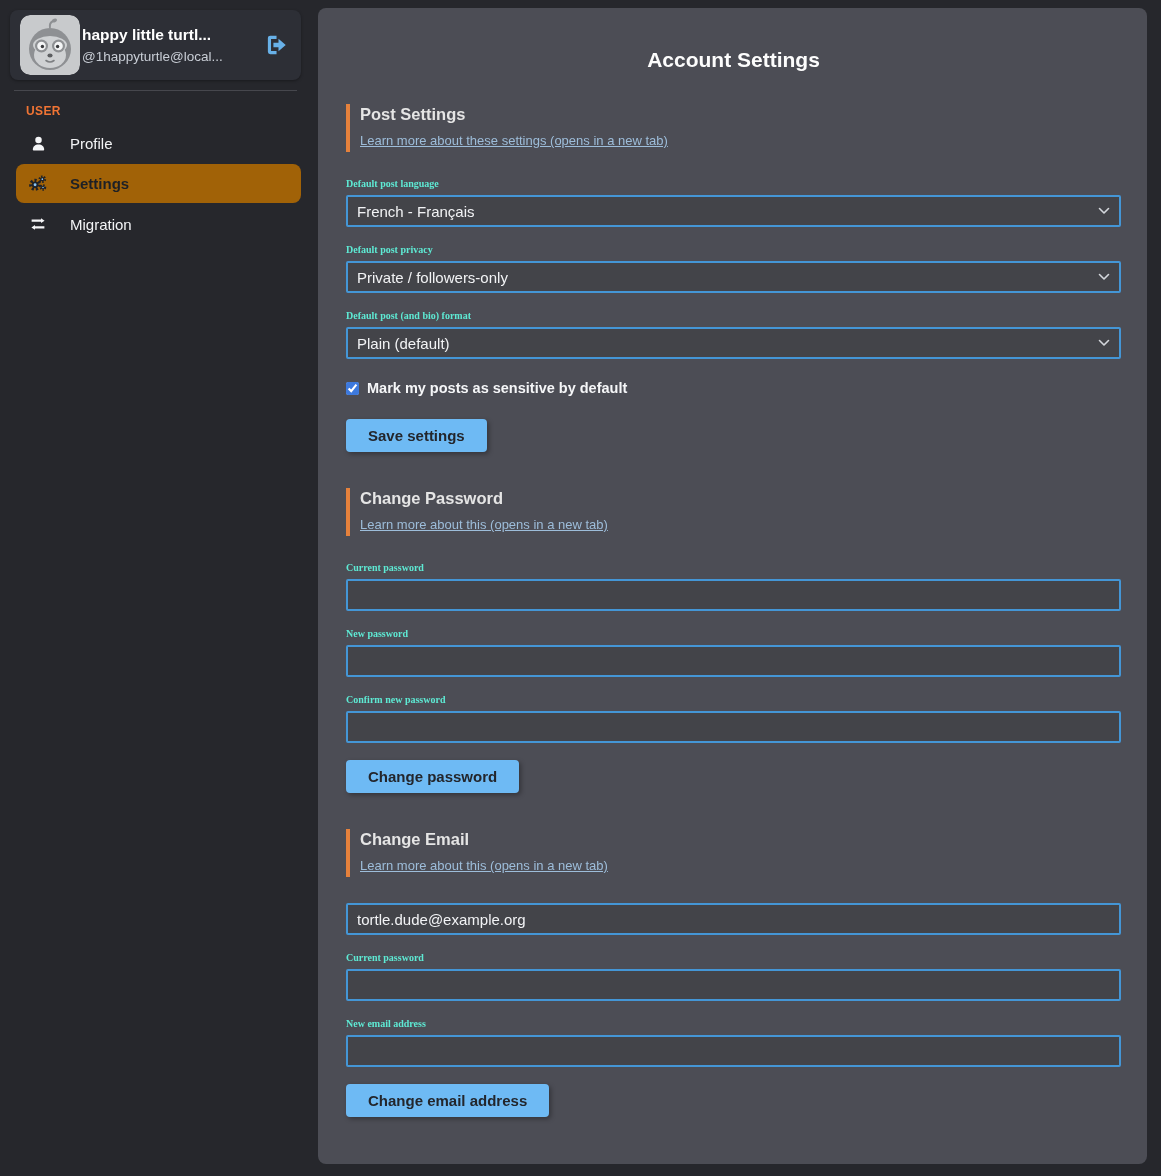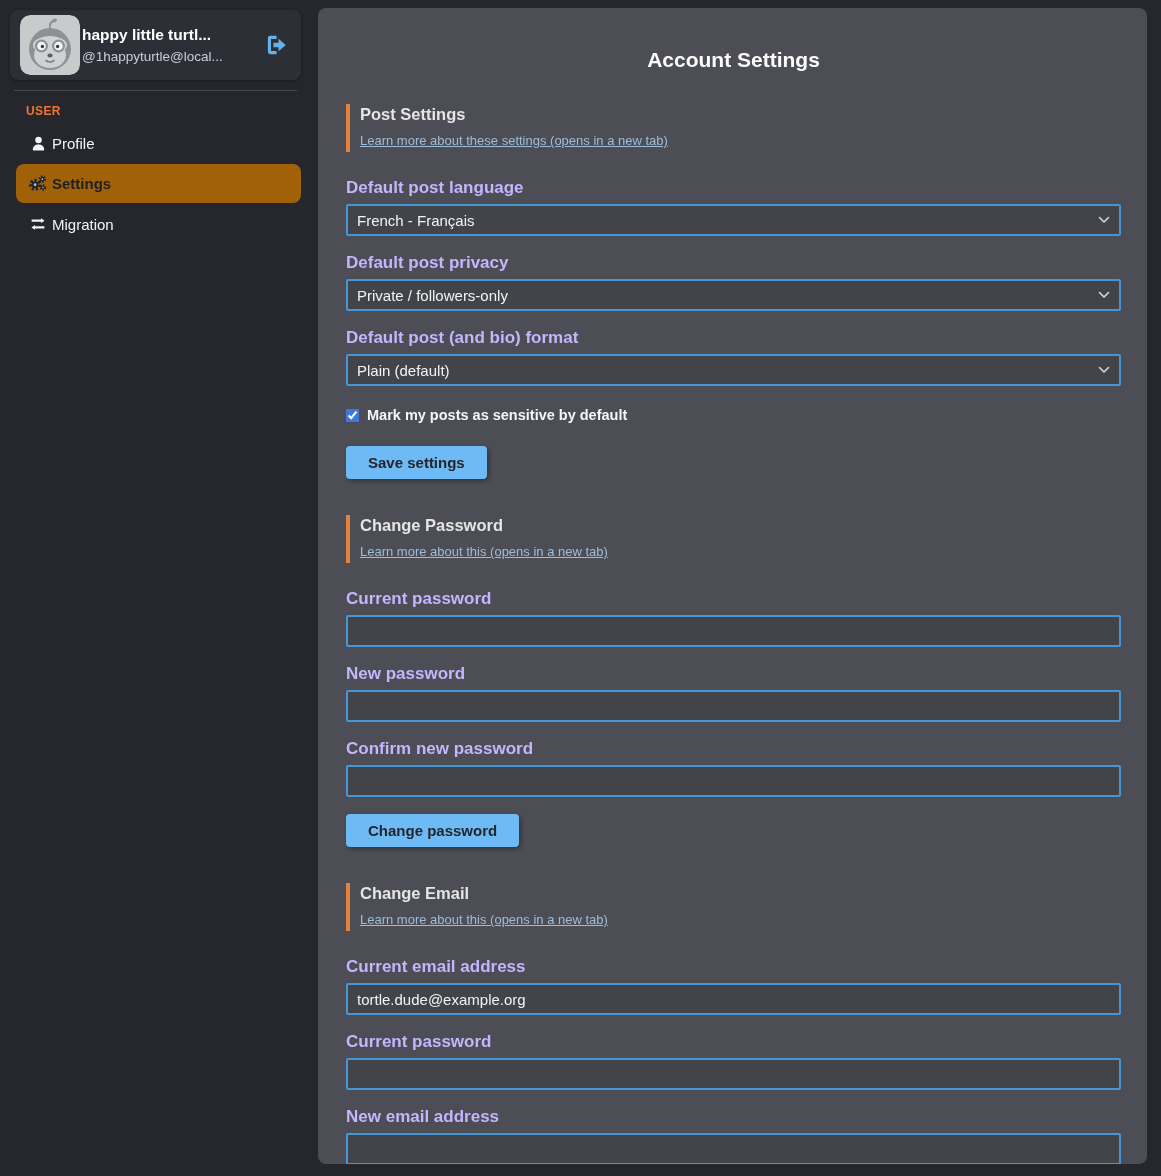--- a/index.html
+++ b/index.html
@@ -24,21 +24,21 @@
   .display-name { color:#ffffff; font-weight:bold; font-size:15.5px; white-space:nowrap; overflow:hidden; }
   .handle { color:#c9ced6; font-size:13.5px; margin-top:5px; white-space:nowrap; overflow:hidden; }
   .logout-btn { flex-shrink:0; background:none; border:none; padding:2px; cursor:pointer; line-height:0; }
 
   .divider { border:none; border-top:1px solid #46474d; margin:10px 4px 0 4px; }
 
   .user-label { color:#f07434; font-weight:bold; font-size:12px; letter-spacing:.4px; margin:13px 0 8px 16px; }
 
   .nav { margin-left:6px; }
   .nav-item {
-    display:flex; align-items:center; gap:4px;
+    display:flex; align-items:center; gap:22px;
     padding:9px 12px; border-radius:8px; margin-bottom:3px;
     color:#f3f4f6; font-size:15px; cursor:pointer;
   }
   .nav-item .nav-icon { width:20px; display:flex; justify-content:center; line-height:0; }
   .nav-item.active { background:#a16207; color:#1d2026; font-weight:bold; }
 
   
   .main {
     flex:1; margin:8px 14px 12px 17px;
     background:#4c4d55; border-radius:8px;
@@ -47,21 +47,21 @@
   }
   h1 { font-size:21px; margin:14px 0 32px; color:#fdfdfd; font-weight:bold;text-align:center; }
 
   .section { margin-top:36px; }
   .section:first-of-type { margin-top:0; }
   .section-head { border-left:4px solid #e5813c; padding:1px 0 3px 10px; margin-bottom:26px; }
   .section-head h2 { font-size:16.5px; margin:0 0 7px; color:#e5e5e5; font-weight:bold; }
   .section-head a { color:#9dbdda; font-size:13px; text-decoration:underline; cursor:pointer; }
 
   .field { margin-bottom:17px; }
-  .field label { display:block; color:#c4b5fd; font-weight:bold; font-size:17px; margin-bottom:6px; }
+  .field label { display:block; color:#5eead4; font-weight:bold; font-size:10px; margin-bottom:6px;font-family:Liberation Serif, serif; }
   .control {
     width:100%; height:32px;
     background:#434449; border:2px solid #4496d6; border-radius:2px;
     color:#f2f3f5; font-size:15px; padding:0 9px;
     font-family:inherit;
   }
   select.control { appearance:none; -webkit-appearance:none; padding-right:32px; border-radius:2px; }
   .select-wrap { position:relative; }
   .select-wrap .chevron { position:absolute; right:11px; top:50%; transform:translateY(-50%); pointer-events:none; line-height:0; }
 
@@ -237,21 +237,20 @@
     <button class="btn">Change password</button>
   </div>
 
   <div class="section">
     <div class="section-head">
       <h2>Change Email</h2>
       <a>Learn more about this (opens in a new tab)</a>
     </div>
 
     <div class="field">
-      <label>Current email address</label>
       <input type="text" class="control" value="tortle.dude@example.org" style="">
     </div>
 
     <div class="field">
       <label>Current password</label>
       <input type="password" class="control" value="" style="">
     </div>
 
     <div class="field">
       <label>New email address</label>

